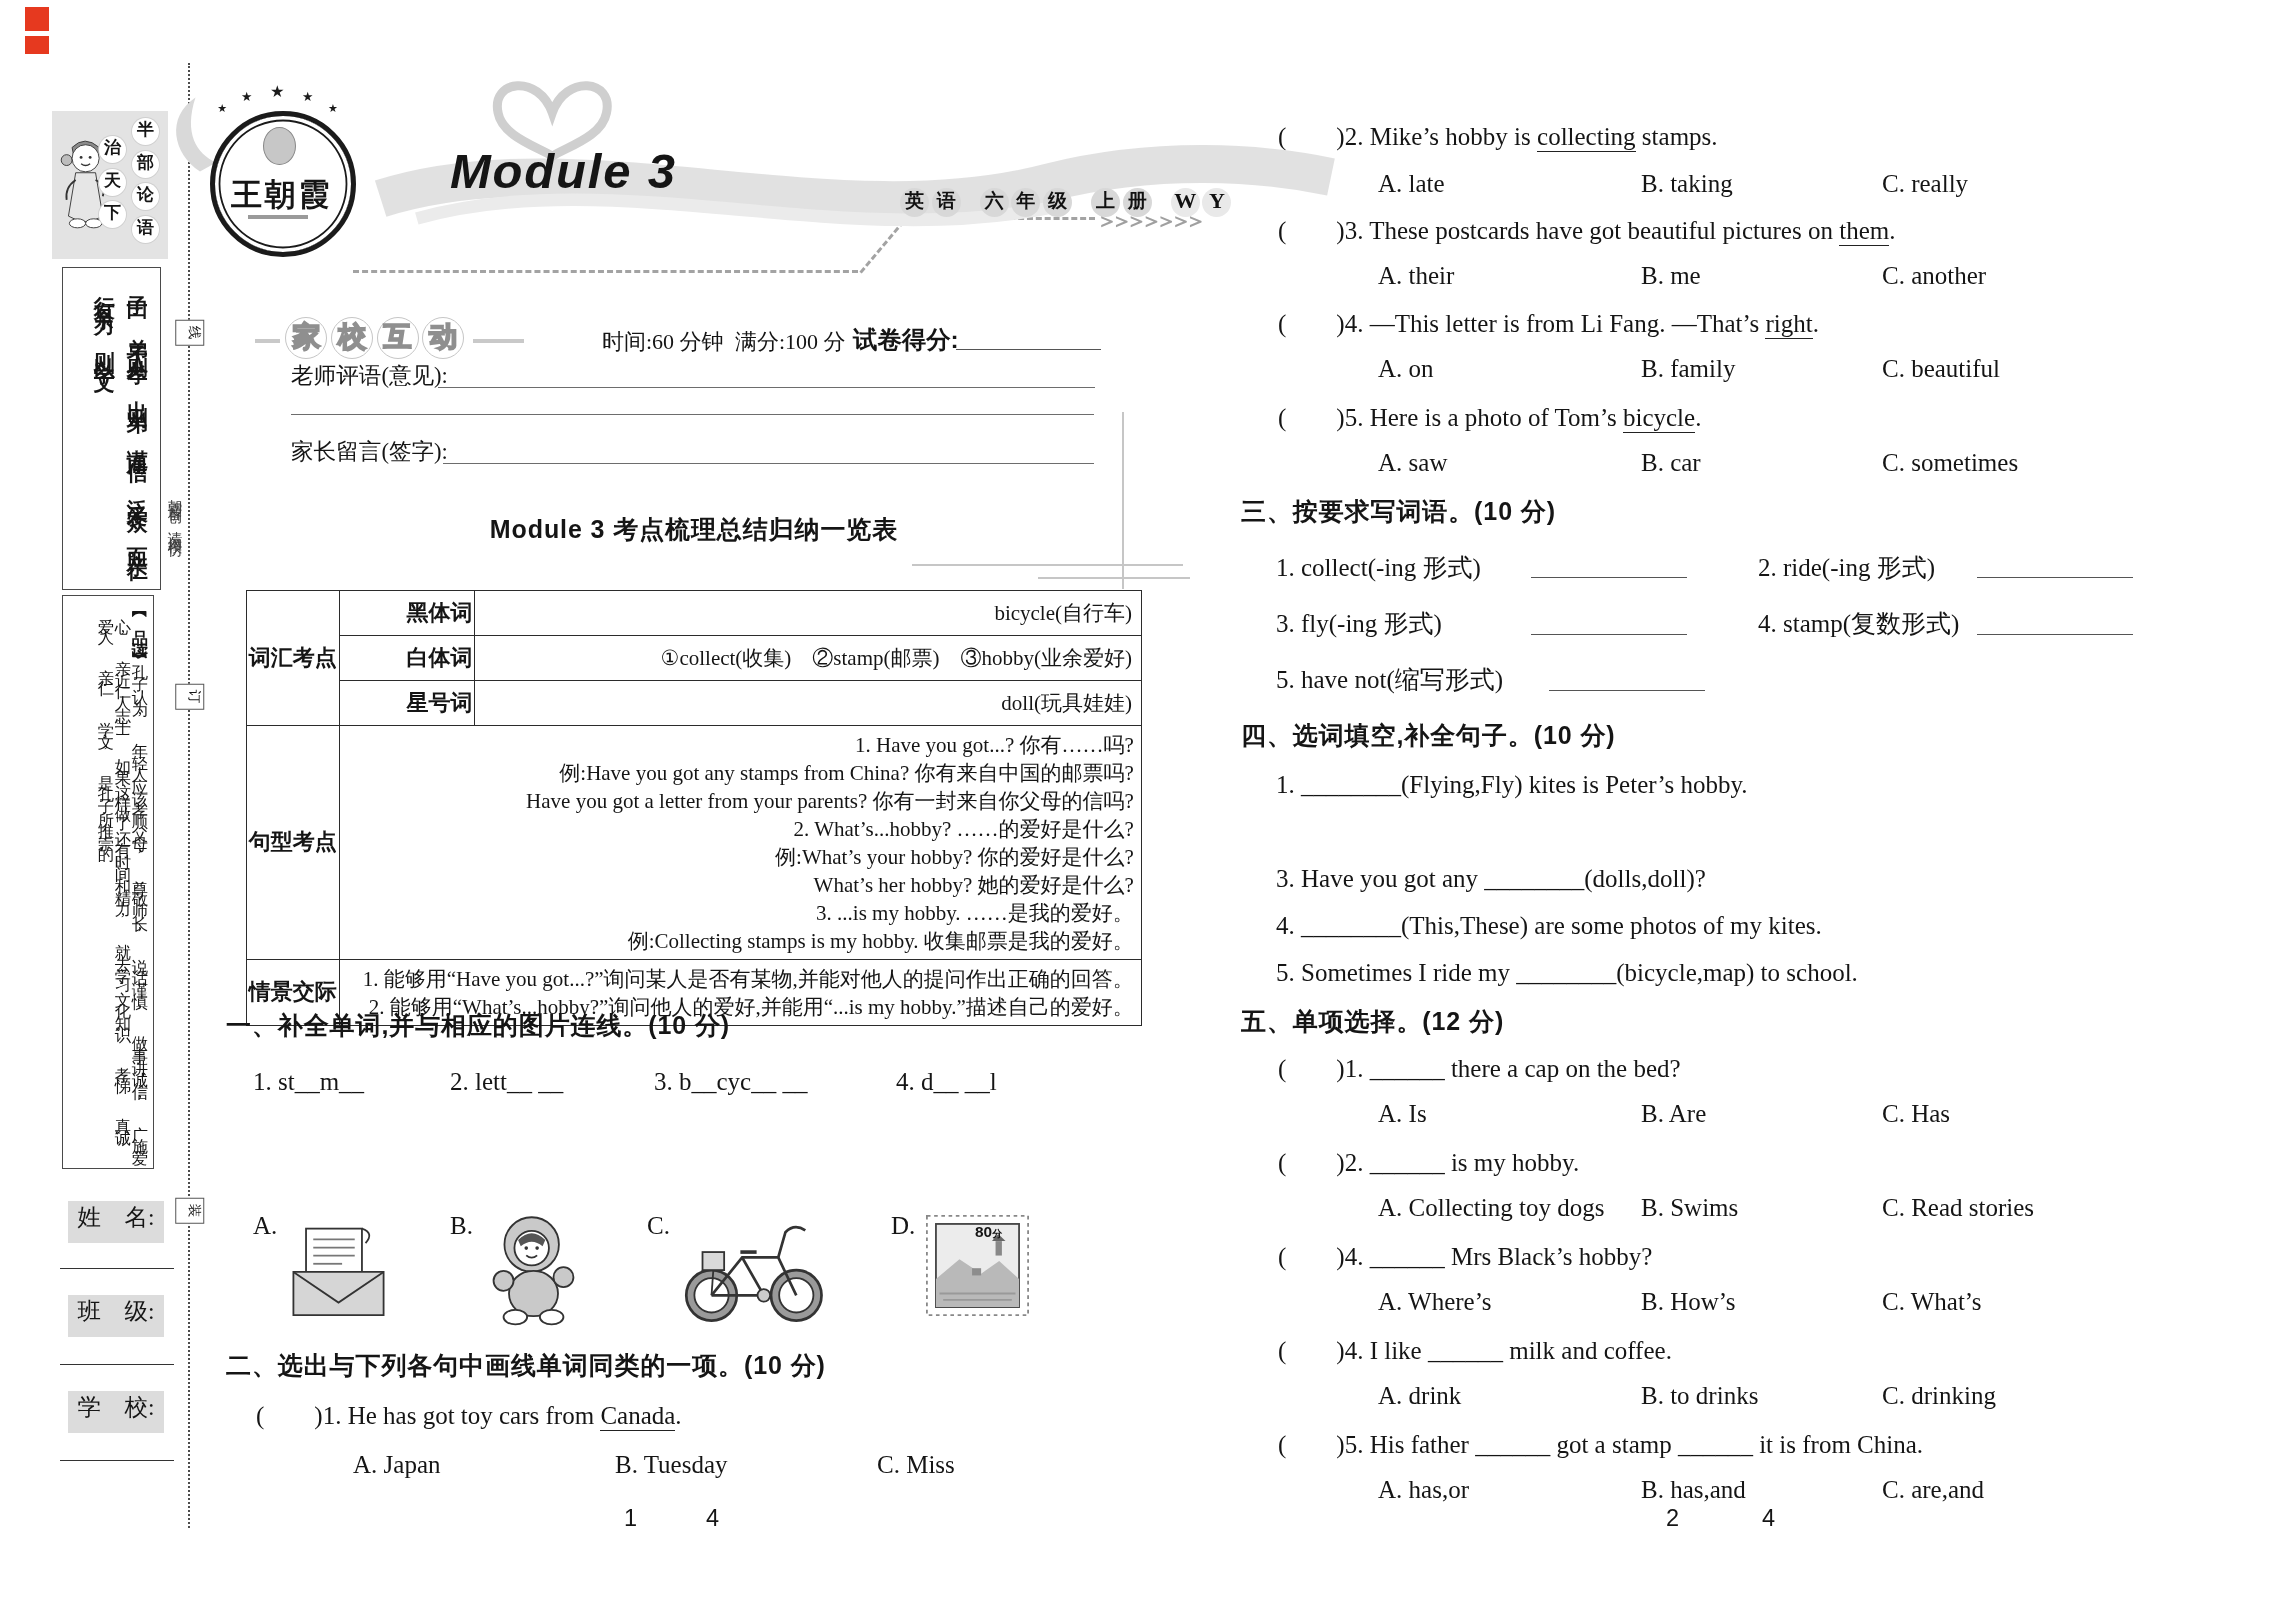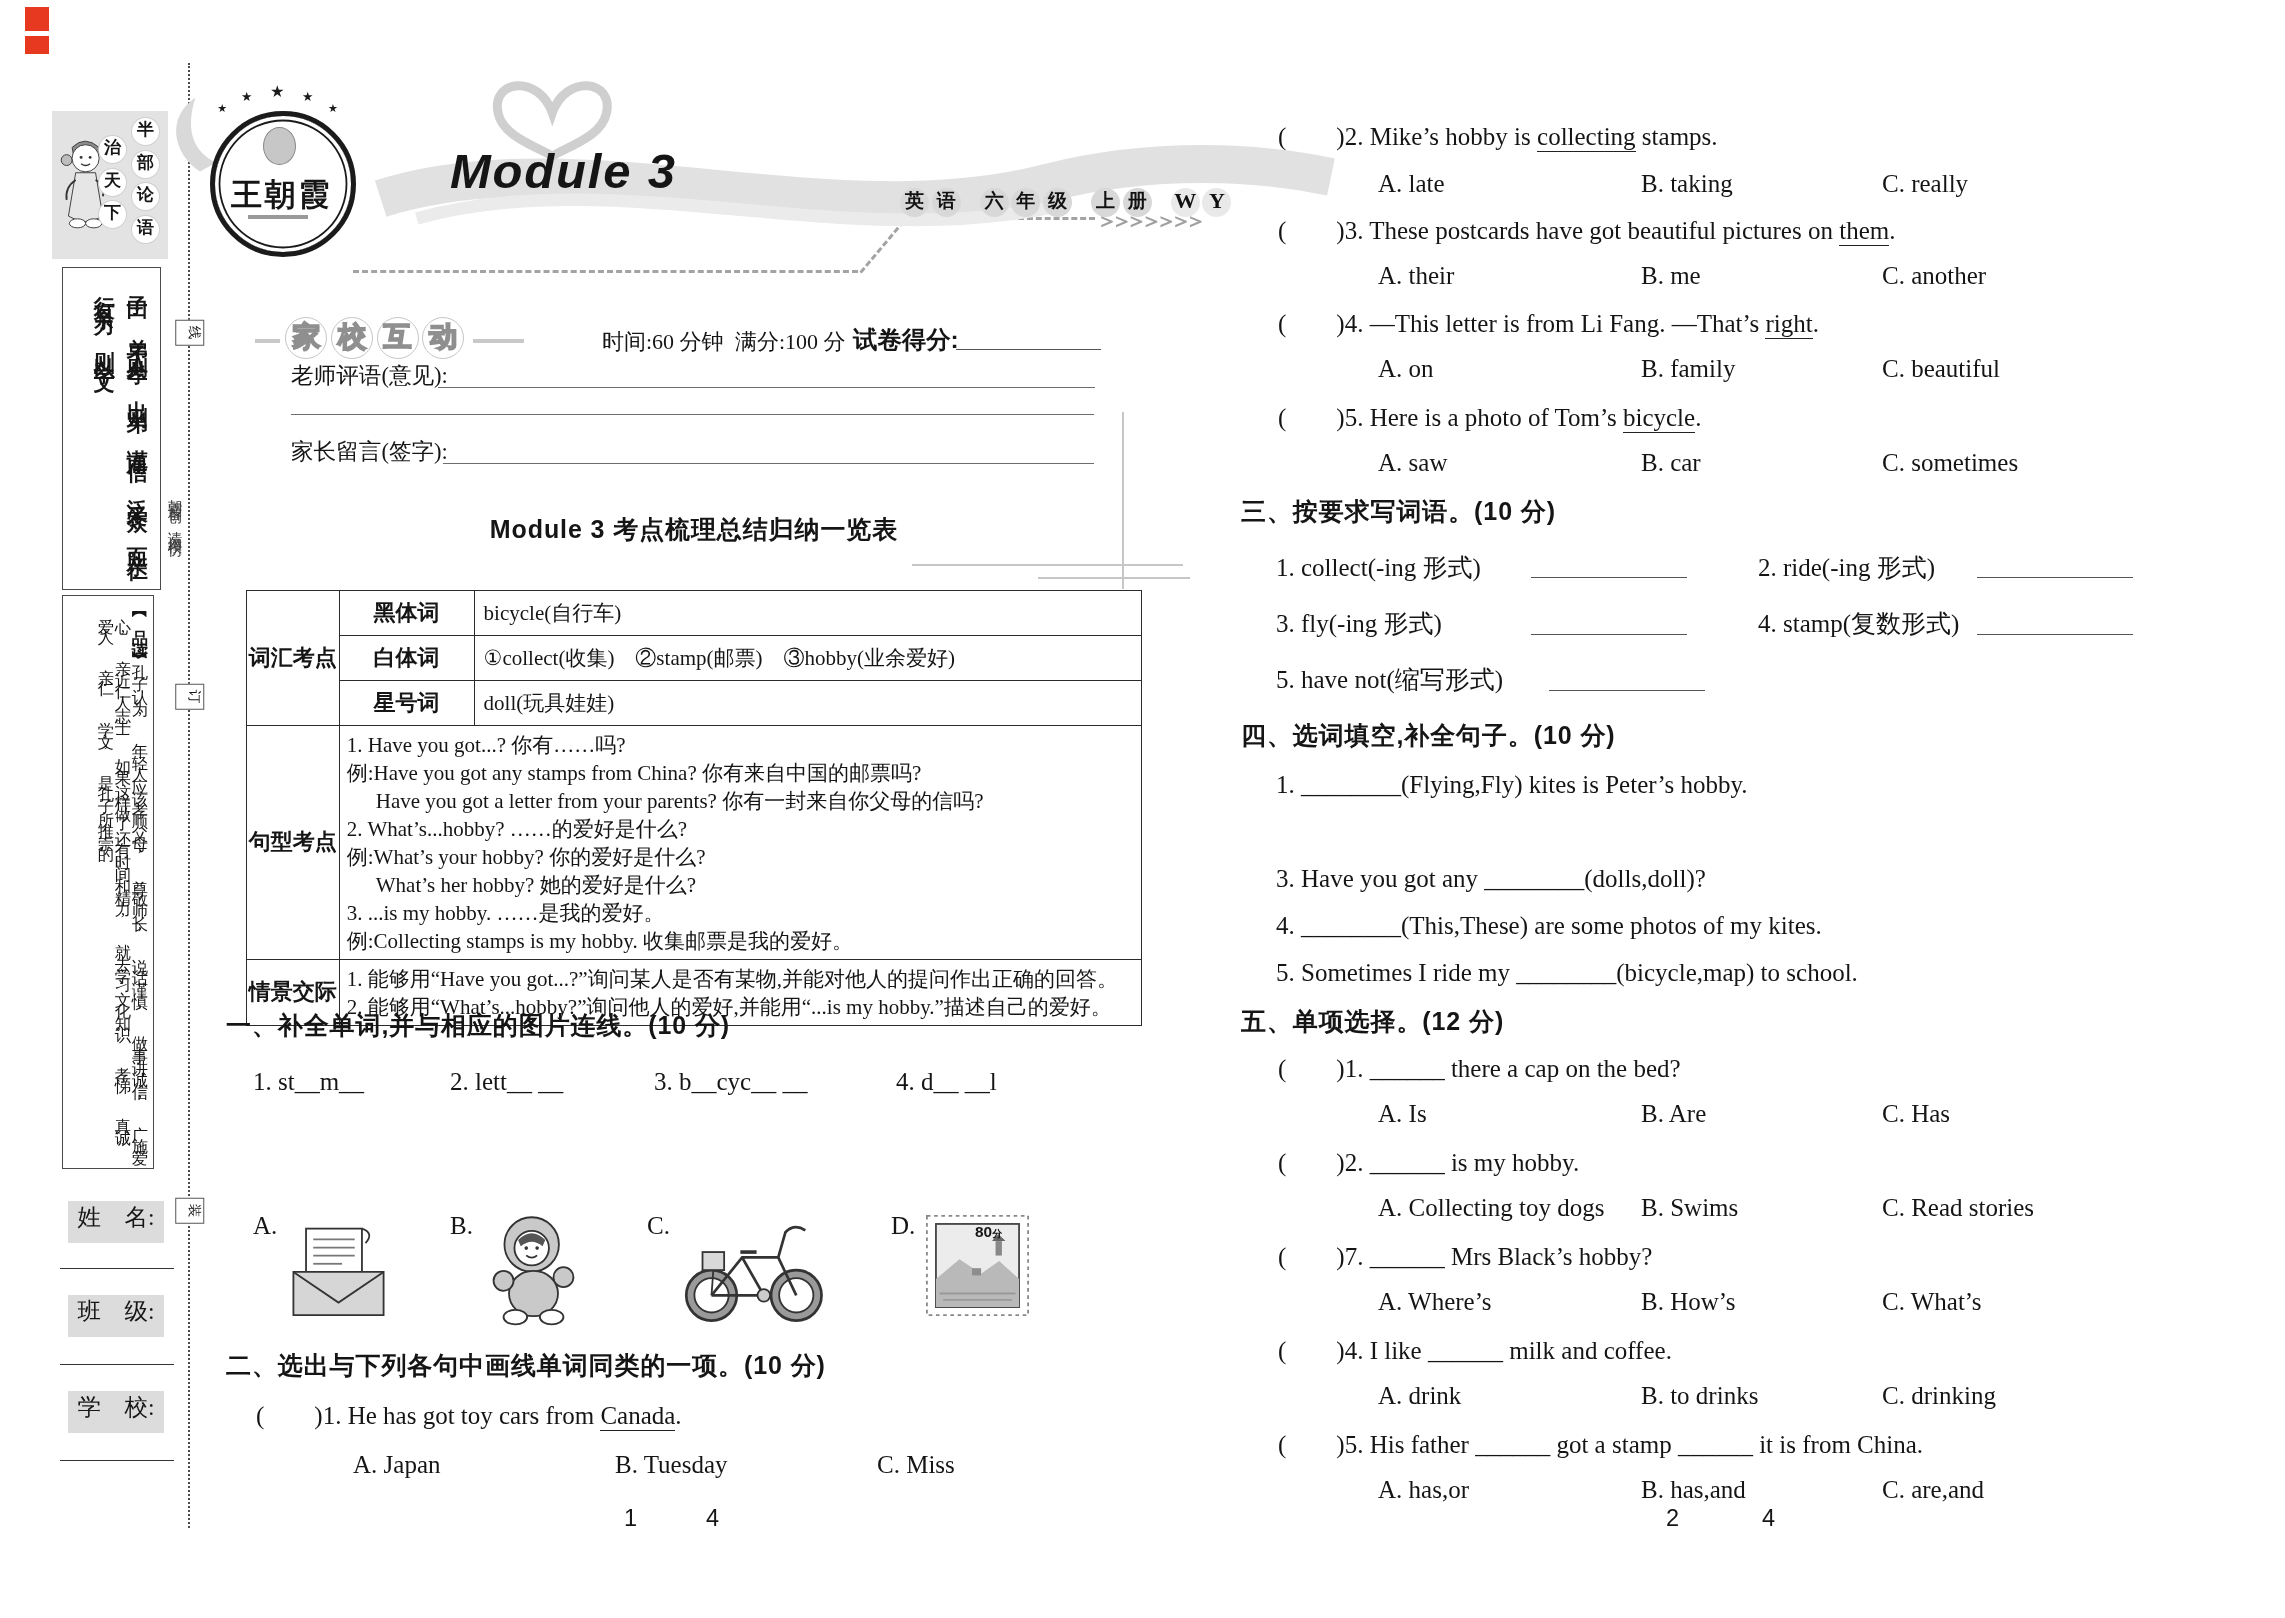--- a/index.html
+++ b/index.html
@@ -34,21 +34,21 @@
   .portrait{position:absolute;background:#c7c7c7;border-radius:50%;border:0.9px solid #888;}
   .logoname{position:absolute;font:700 31px "Liberation Serif",serif;letter-spacing:2.7px;}
   .logobar{position:absolute;height:3.6px;background:#9a9a9a;}
   
   .hollow{display:inline-block;width:40px;height:40px;line-height:42px;text-align:center;
           font:700 28px "Liberation Sans",sans-serif;color:#fff;-webkit-text-stroke:1.8px #8f8f8f;
           border:1.8px solid #c6c6c6;border-radius:50%;background:#fff;margin-right:3.6px;}
   .dashbit{display:inline-block;height:3.6px;background:#c9c9c9;vertical-align:middle;margin:0 5.4px 3.6px 0;}
   
   table.sum{border-collapse:collapse;width:896px;}
-  table.sum td,table.sum th{border:1.8px solid #2b2b2b;vertical-align:middle;}
+  table.sum td,table.sum th{border:1.8px solid #2b2b2b;vertical-align:middle;text-align:right;}
   th.lab{width:56px;font:700 22px/1.3 "Liberation Sans",sans-serif;text-align:center;padding:1.8px;}
   td.key{width:132px;font:700 22px "Liberation Sans",sans-serif;text-align:center;height:42px;}
   td.val{font:21px "Liberation Serif",serif;padding:1.8px 9px;}
   td.wide{font:21px "Liberation Serif",serif;padding:4.5px 7.2px;margin-left:24px;}
   .tl{line-height:26px;white-space:nowrap;font:21px "Liberation Serif",serif;}
   .tl.ind{padding-left:29px;}
   .sl{line-height:30px;white-space:nowrap;font:21px "Liberation Serif",serif;}
   
   .graybox{position:absolute;background:#e3e3e3;}
   .vbox{position:absolute;background:#fff;border:1.8px solid #4a4a4a;
@@ -311,21 +311,21 @@
 
   <div class="abs hd" style="left:1241px;top:1006px;">五、单项选择。(12 分)</div>
   <div class="abs en" style="left:1278px;top:1053px;">(　　)1. ______ there a cap on the bed?</div>
   <span class="opt" style="left:1378px;top:1100px;">A. Is</span>
   <span class="opt" style="left:1641px;top:1100px;">B. Are</span>
   <span class="opt" style="left:1882px;top:1100px;">C. Has</span>
   <div class="abs en" style="left:1278px;top:1147px;">(　　)2. ______ is my hobby.</div>
   <span class="opt" style="left:1378px;top:1194px;">A. Collecting toy dogs</span>
   <span class="opt" style="left:1641px;top:1194px;">B. Swims</span>
   <span class="opt" style="left:1882px;top:1194px;">C. Read stories</span>
-  <div class="abs en" style="left:1278px;top:1241px;">(　　)7. ______ Mrs Black’s hobby?</div>
+  <div class="abs en" style="left:1278px;top:1241px;">(　　)4. ______ Mrs Black’s hobby?</div>
   <span class="opt" style="left:1378px;top:1288px;">A. Where’s</span>
   <span class="opt" style="left:1641px;top:1288px;">B. How’s</span>
   <span class="opt" style="left:1882px;top:1288px;">C. What’s</span>
   <div class="abs en" style="left:1278px;top:1335px;">(　　)4. I like ______ milk and coffee.</div>
   <span class="opt" style="left:1378px;top:1382px;">A. drink</span>
   <span class="opt" style="left:1641px;top:1382px;">B. to drinks</span>
   <span class="opt" style="left:1882px;top:1382px;">C. drinking</span>
   <div class="abs en" style="left:1278px;top:1429px;">(　　)5. His father ______ got a stamp ______ it is from China.</div>
   <span class="opt" style="left:1378px;top:1476px;">A. has,or</span>
   <span class="opt" style="left:1641px;top:1476px;">B. has,and</span>

